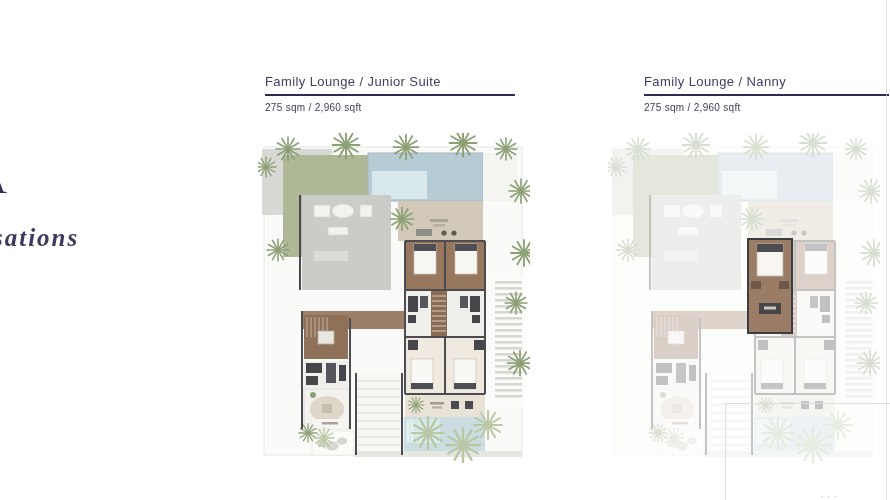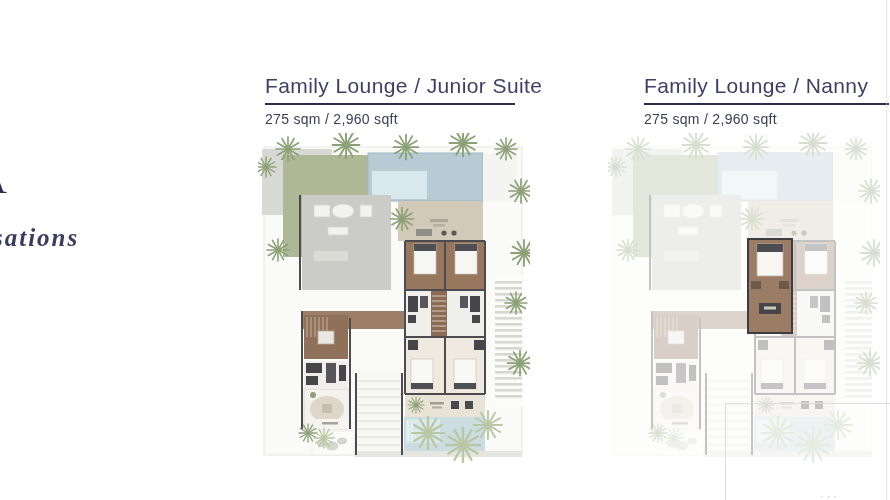--- a/index.html
+++ b/index.html
@@ -18,28 +18,28 @@
     position:absolute;left:-7px;top:224px;
     font-family:"Liberation Serif", serif;
     font-style:italic;font-weight:bold;
     font-size:25px;color:#3b3b60;letter-spacing:2px;
   }
   
   .plan-header{position:absolute;width:260px;}
   .plan-header.left{left:265px;top:74px;}
   .plan-header.right{left:644px;top:74px;}
   .plan-title{
-    font-size:21px;color:#3e3e66;letter-spacing:.4px;font-weight:500;
+    font-size:13px;color:#3e3e66;letter-spacing:.4px;font-weight:500;
     white-space:nowrap;
   }
   .plan-rule{height:2px;background:#2c2c50;margin-top:5px;}
   .plan-rule.w1{width:250px;}
   .plan-rule.w2{width:245px;}
   .plan-area{
-    margin-top:6px;font-size:14px;color:#3c3c58;letter-spacing:.3px;
+    margin-top:6px;font-size:10px;color:#3c3c58;letter-spacing:.3px;
   }
   
   .plan-fig{position:absolute;top:133px;width:272px;height:334px;}
   .plan-fig.left{left:258px;}
   .plan-fig.right{left:608px;}
   
   .faint-frame{
     position:absolute;left:725px;top:403px;width:320px;height:220px;
     border:1px solid #dededb;background:transparent;
   }

